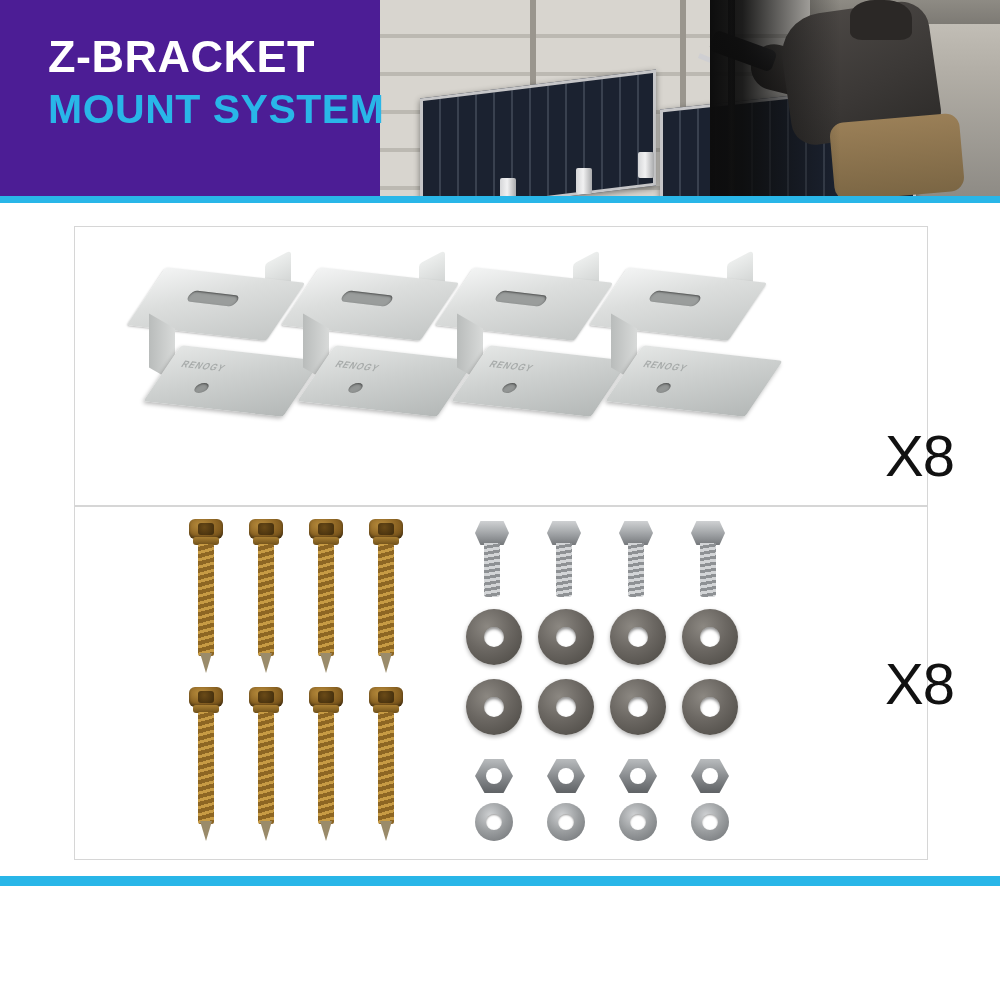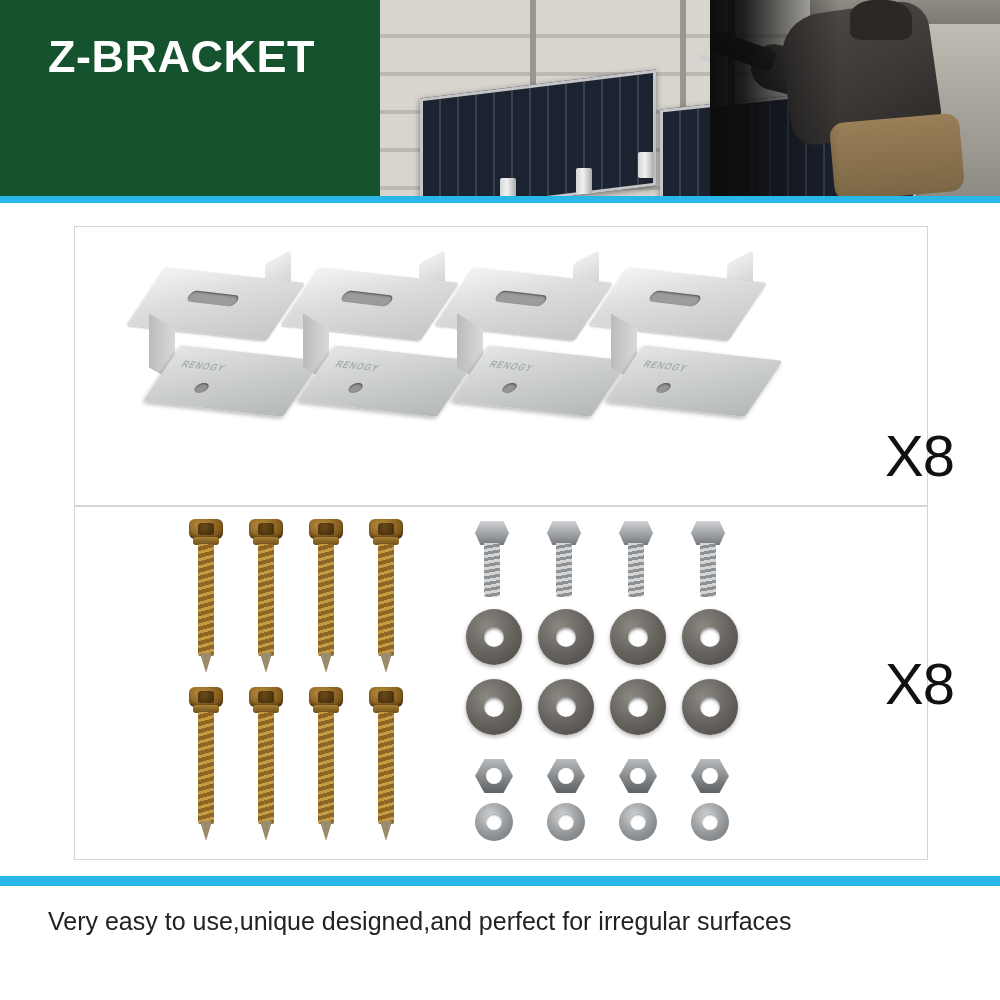--- a/index.html
+++ b/index.html
@@ -18,21 +18,21 @@
     width: 1000px;
     height: 1000px;
     background: #ffffff;
   }
 
   
   .header {
     position: relative;
     width: 1000px;
     height: 196px;
-    background: #14532d;
+    background: #4c1d95;
     overflow: hidden;
   }
   
   .header-photo {
     position: absolute;
     left: 380px;
     top: 0;
     width: 620px;
     height: 196px;
     overflow: hidden;
@@ -437,20 +437,21 @@
       <div class="person-head"></div>
       <div class="person-pants"></div>
       <div class="drill"></div>
       <div class="drill-bit"></div>
 
       <div class="header-fade"></div>
     </div>
 
     <div class="header-text">
       <div class="title-main">Z-BRACKET</div>
+      <div class="title-sub">MOUNT SYSTEM</div>
     </div>
   </div>
   <div class="header-rule"></div>
 
   <div class="panel-box box-brackets">
 
     <div class="zbracket" style="left:66px; top:22px;">
       <div class="z-lip"></div>
       <div class="z-top"></div>
       <div class="z-slot"></div>
@@ -577,15 +578,14 @@
     <div class="nut" style="left:616px; top:252px;"></div>
 
     <div class="lockwasher" style="left:400px; top:296px;"></div>
     <div class="lockwasher" style="left:472px; top:296px;"></div>
     <div class="lockwasher" style="left:544px; top:296px;"></div>
     <div class="lockwasher" style="left:616px; top:296px;"></div>
   </div>
   <div class="qty qty-hardware">X8</div>
 
   <div class="footer-rule"></div>
-  <div class="footer-text">Very easy to use,unique designed,and perfect for irregular surfaces</div>
 
 </div>
 
 </body></html>

